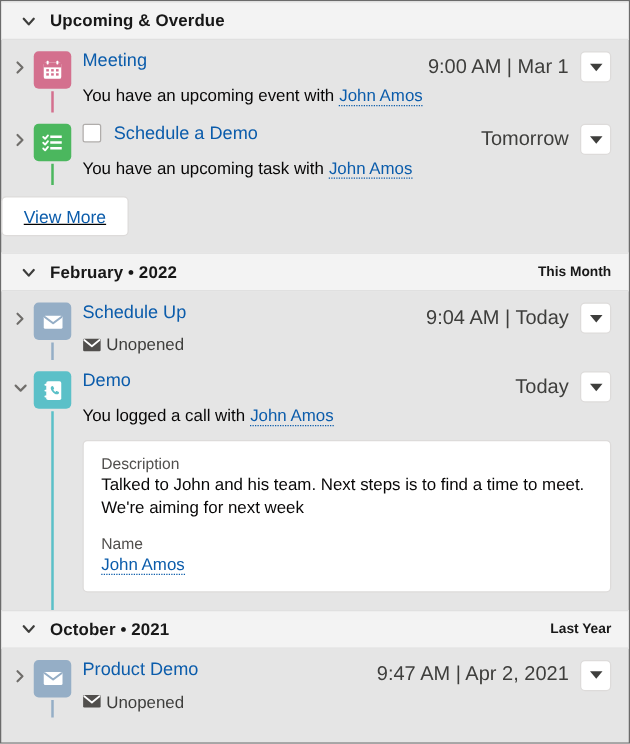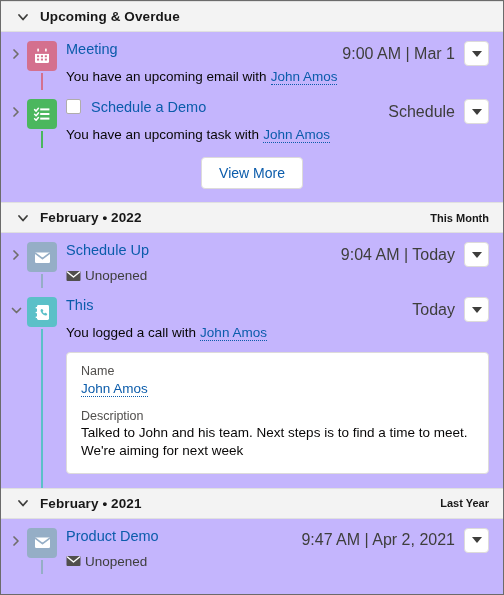--- a/index.html
+++ b/index.html
@@ -5,21 +5,21 @@
   * { box-sizing: border-box; margin: 0; padding: 0; }
   html, body {
     width: 504px; height: 595px;
     background: #ffffff;
     font-family: "Liberation Sans", sans-serif;
     -webkit-font-smoothing: antialiased;
   }
   .frame {
     width: 504px; height: 595px;
     border: 1px solid #6b6b6b;
-    background: #c4b5fd;
+    background: #e5e5e5;
     overflow: hidden;
     position: relative;
   }
 
   
   .section-header {
     background: #f3f3f3;
     border-bottom: 1px solid #e0e0e0;
     border-top: 1px solid #e0e0e0;
     height: 31px;
@@ -153,22 +153,22 @@
   .person {
     color: #0b5cab;
     border-bottom: 1px dotted #0b5cab;
     margin-left: 4px;
     cursor: pointer;
   }
 
   
   .viewmore-wrap {
     display: flex;
-    justify-content: center;
     padding: 9px 0 13px 0;
+    text-decoration: underline;
   }
   .viewmore {
     border: 1px solid #dddbda;
     border-radius: 4px;
     background: #fff;
     color: #0b5cab;
     font-size: 14px;
     font-family: "Liberation Sans", sans-serif;
     padding: 7px 17px;
     cursor: pointer;
@@ -247,21 +247,21 @@
       <div class="row1">
         <span class="title-link">Meeting</span>
         <span class="meta">
           <span class="timestamp">9:00 AM | Mar 1</span>
           <span class="dd-btn">
               <span class="tri"></span>
             </span>
         </span>
       </div>
       <div class="desc-line">
-        <span>You have an upcoming email with</span><span class="person">John Amos</span>
+        <span>You have an upcoming event with</span><span class="person">John Amos</span>
       </div>
     </div>
   </div>
 
   <div class="item">
     <div class="item-chevron">
       <svg width="12" height="12" viewBox="0 0 12 12">
           <path d="M4 2 L8 6 L4 10" stroke="#706e6b" stroke-width="1.7" fill="none" stroke-linecap="round" stroke-linejoin="round"></path>
         </svg>
     </div>
@@ -276,21 +276,21 @@
           <rect x="7.2" y="12.6" width="9.2" height="2" fill="#ffffff"></rect>
         </svg>
       </span>
       <span class="tline" style="background:#4BB75E"></span>
     </div>
     <div class="body">
       <div class="row1">
         <span class="cbox"></span>
         <span class="title-link">Schedule a Demo</span>
         <span class="meta">
-          <span class="timestamp">Schedule</span>
+          <span class="timestamp">Tomorrow</span>
           <span class="dd-btn">
               <span class="tri"></span>
             </span>
         </span>
       </div>
       <div class="desc-line">
         <span>You have an upcoming task with</span><span class="person">John Amos</span>
       </div>
     </div>
   </div>
@@ -359,51 +359,51 @@
           <rect x="2.6" y="4" width="2.4" height="1.5" rx="0.6" fill="#ffffff"></rect>
           <rect x="2.6" y="8.7" width="2.4" height="1.5" rx="0.6" fill="#ffffff"></rect>
           <rect x="2.6" y="13.4" width="2.4" height="1.5" rx="0.6" fill="#ffffff"></rect>
           <path d="M8.2 6.2 c0.5 -0.5 1.2 -0.4 1.5 0.2 l0.5 0.9 c0.2 0.4 0.1 0.8 -0.2 1.1 l-0.4 0.4 c0.3 0.8 0.9 1.4 1.7 1.7 l0.4 -0.4 c0.3 -0.3 0.7 -0.4 1.1 -0.2 l0.9 0.5 c0.6 0.3 0.7 1 0.2 1.5 c-0.9 0.9 -2.1 0.7 -3.4 -0.2 c-1.1 -0.8 -2.1 -1.8 -2.6 -3 c-0.5 -1.1 -0.4 -2 0.3 -2.5 z" fill="#5BC0C8"></path>
         </svg>
       </span>
       <span class="tline" style="background:#5BC0C8"></span>
     </div>
     <div class="body">
       <div class="row1">
-        <span class="title-link">This</span>
+        <span class="title-link">Demo</span>
         <span class="meta">
           <span class="timestamp">Today</span>
           <span class="dd-btn">
               <span class="tri"></span>
             </span>
         </span>
       </div>
       <div class="desc-line">
         <span>You logged a call with</span><span class="person">John Amos</span>
       </div>
       <div class="detail-card">
         <div class="field-block">
+          <div class="field-label">Description</div>
+          <div class="field-text">Talked to John and his team. Next steps is to find a time to meet. We're aiming for next week</div>
+        </div>
+        <div class="field-block">
           <div class="field-label">Name</div>
           <span class="field-value-link">John Amos</span>
-        </div>
-        <div class="field-block">
-          <div class="field-label">Description</div>
-          <div class="field-text">Talked to John and his team. Next steps is to find a time to meet. We're aiming for next week</div>
         </div>
       </div>
     </div>
   </div>
 
   <div class="section-header">
     <span class="chev">
       <svg width="14" height="14" viewBox="0 0 14 14">
           <path d="M3 5 L7 9.5 L11 5" stroke="#3e3e3c" stroke-width="1.8" fill="none" stroke-linecap="round" stroke-linejoin="round"></path>
         </svg>
     </span>
-    <span class="section-title">February • 2021</span>
+    <span class="section-title">October • 2021</span>
     <span class="section-right">Last Year</span>
   </div>
 
   <div class="item">
     <div class="item-chevron">
       <svg width="12" height="12" viewBox="0 0 12 12">
           <path d="M4 2 L8 6 L4 10" stroke="#706e6b" stroke-width="1.7" fill="none" stroke-linecap="round" stroke-linejoin="round"></path>
         </svg>
     </div>
     <div class="icon-col">

